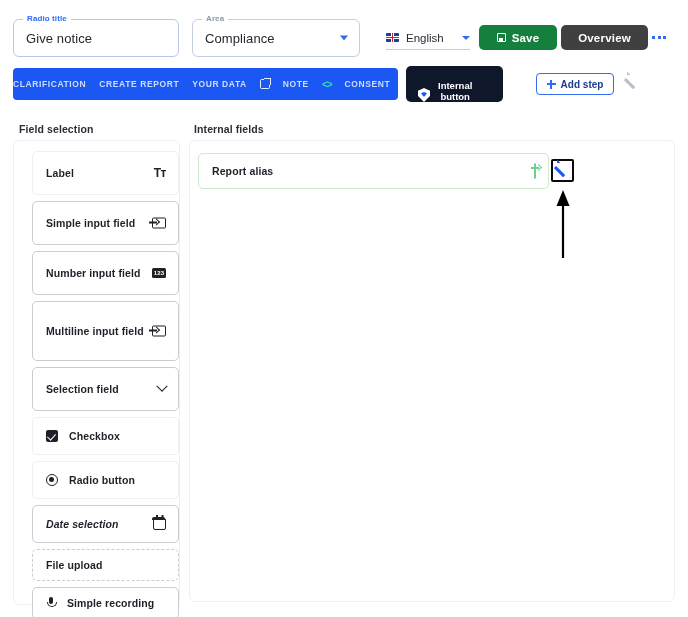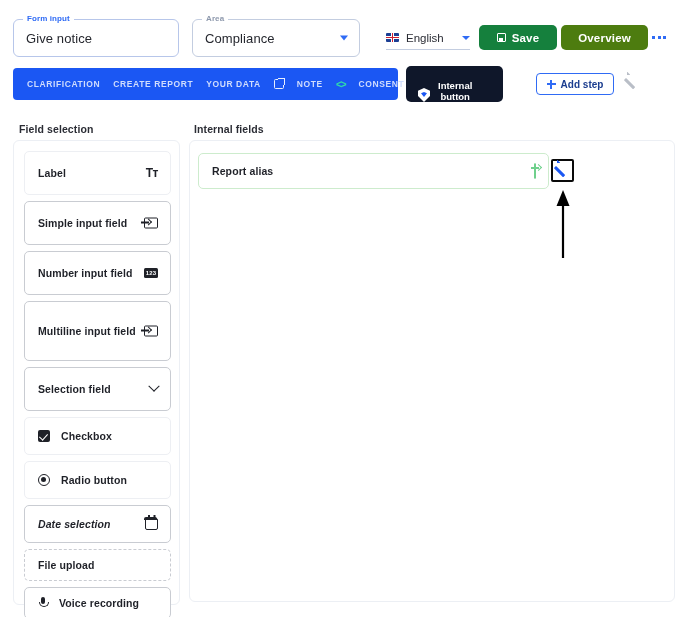--- a/index.html
+++ b/index.html
@@ -128,21 +128,21 @@
   #save-button {
     position: absolute;
     left: 479px; top: 25px;
     width: 78px; height: 25px;
     background: #15803d;
   }
   #overview-button {
     position: absolute;
     left: 561px; top: 25px;
     width: 87px; height: 25px;
-    background: #4d7c0f;
+    background: #404040;
   }
   .save-glyph {
     width: 9px; height: 9px;
     border: 1.4px solid #fff;
     border-radius: 1px;
     position: relative;
   }
   .save-glyph::after {
     content: "";
     position: absolute;
@@ -168,21 +168,21 @@
 
   
   #steps-bar {
     position: absolute;
     left: 13px; top: 68px;
     width: 385px; height: 32px;
     background: #1b57f3;
     border-radius: 4px;
     display: flex;
     align-items: center;
-    padding-left: 14px;
+    padding-left: 0;
     gap: 13px;
   }
   .step-tab {
     font-size: 8.5px;
     font-weight: 700;
     letter-spacing: .6px;
     color: #cfdcfd;
     white-space: nowrap;
     cursor: pointer;
   }
@@ -361,20 +361,21 @@
     border-radius: 5px;
     display: flex;
     align-items: center;
     padding: 0 13px;
     margin-bottom: 6px;
     font-size: 10.5px;
     font-weight: 700;
     color: #1f2128;
     cursor: pointer;
     position: relative;
+    margin-left: 8px;
   }
   .field-card.soft { border-color: #edeff3; }
   .field-card.dashed { border: 1px dashed #c9ccd2; }
   .field-card .card-label { letter-spacing: .1px; }
   .field-card .right-icon {
     position: absolute;
     right: 12px;
     top: 50%;
     transform: translateY(-50%);
     display: flex;
@@ -586,21 +587,21 @@
     z-index: 6;
     pointer-events: none;
   }
 </style>
 </head>
 <body>
 
 <div class="topbar">
 
   <div class="field-outline focused" id="form-title-box">
-    <span class="field-legend accent">Form input</span>
+    <span class="field-legend accent">Radio title</span>
     <span class="field-value">Give notice</span>
   </div>
 
   <div class="field-outline" id="area-box">
     <span class="field-legend">Area</span>
     <span class="field-value">Compliance</span>
     <span class="caret-down"></span>
   </div>
 
   <div id="lang-select">
@@ -719,21 +720,21 @@
   </div>
 
   <div class="field-card dashed" style="height:32px;">
     <span class="card-label">File upload</span>
   </div>
 
   <div class="field-card" style="height:32px;">
     <span class="left-icon">
         <span class="icon-mic"></span>
       </span>
-    <span class="card-label">Voice recording</span>
+    <span class="card-label">Simple recording</span>
   </div>
 
 </div>
 
 <div id="internal-fields-panel">
   <div id="internal-field-row">
     <span id="internal-field-label">Report alias</span>
     <span id="internal-field-type-icon"><span class="icon-input-box green"></span></span>
   </div>
 </div>

